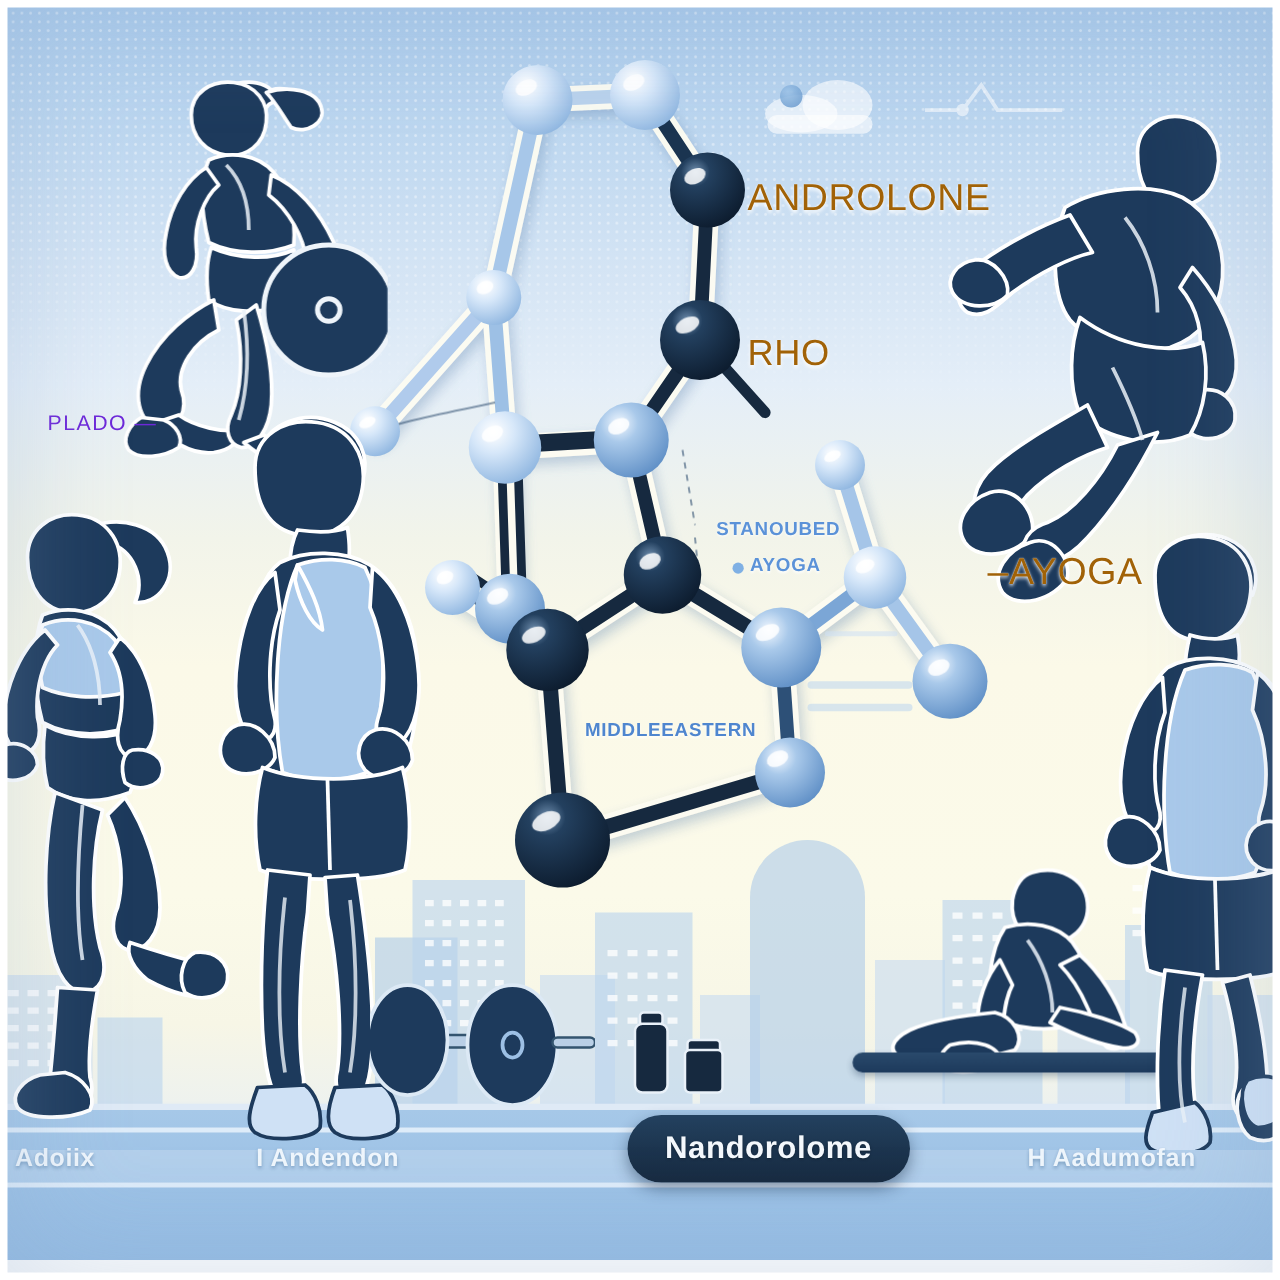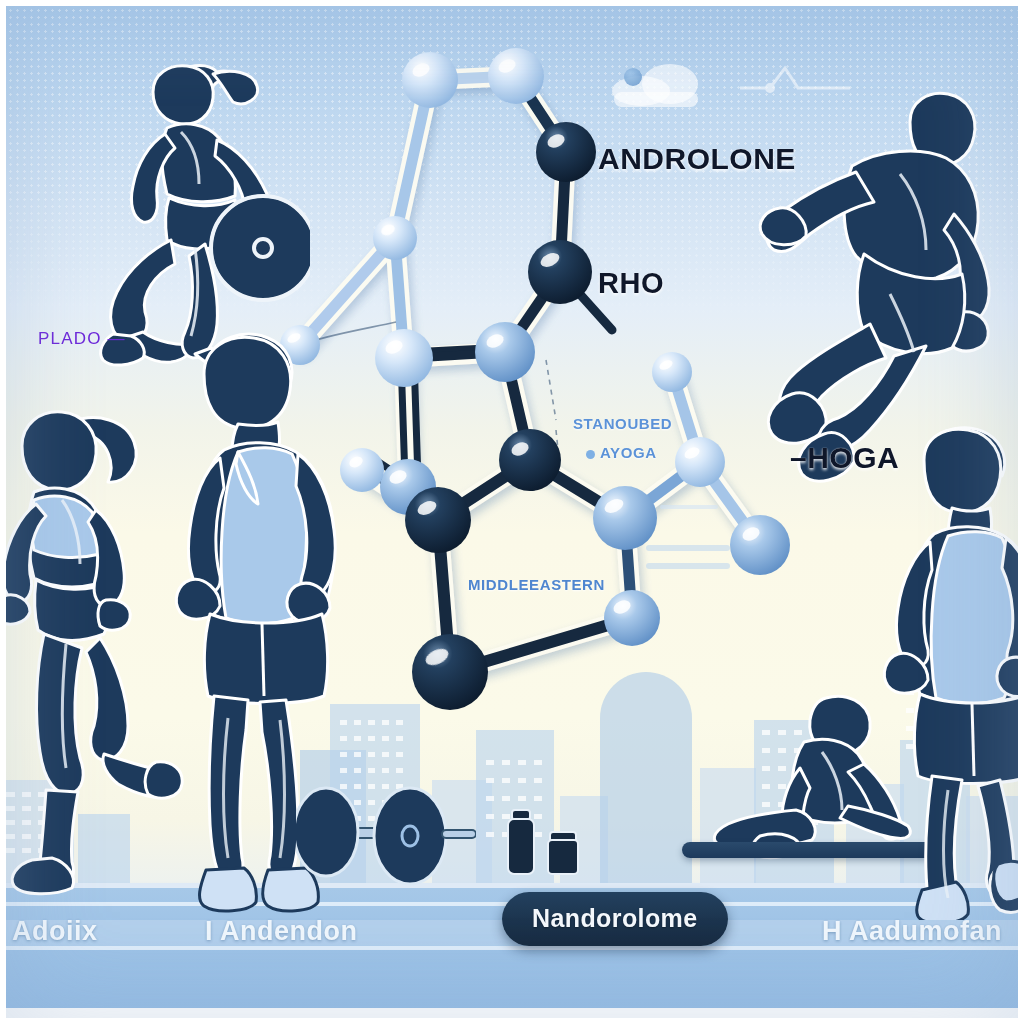--- a/index.html
+++ b/index.html
@@ -55,21 +55,21 @@
   .ground-top-edge{position:absolute;left:0;bottom:136px;width:1024px;height:5px;background:#dfeaf6;}
   .track-strip{position:absolute;left:0;width:1024px;height:26px;background:rgba(255,255,255,.20);}
   .bottom-white{position:absolute;left:0;bottom:0;width:1024px;height:16px;background:#fdfdfd;}
 
   
   .mol{position:absolute;left:0;top:0;width:1024px;height:1024px;}
 
   
   .lbl{position:absolute;white-space:nowrap;}
   .lbl-major{
-    font-weight:bold;color:#0f172a;
+    font-weight:normal;color:#a16207;
     text-shadow:0 2px 3px rgba(255,255,255,.85), 0 0 1px rgba(255,255,255,.9);
     letter-spacing:.5px;
   }
   .lbl-androlone{left:598px;top:142px;font-size:30px;}
   .lbl-rho{left:598px;top:267px;font-size:29px;}
   .lbl-hoga{left:790px;top:441px;font-size:30px;}
   .lbl-ayoga{left:652px;top:605px;font-size:30px;}
   .lbl-small{
     color:#5b92d8;font-weight:bold;font-size:15px;letter-spacing:.6px;
     text-shadow:0 1px 2px rgba(255,255,255,.9);
@@ -85,21 +85,21 @@
     position:absolute;left:502px;top:880px;
     padding:12px 30px 13px;border-radius:30px;
     background:linear-gradient(180deg,#23415f 0%,#16293f 100%);
     color:#f4f8fc;font-size:25px;font-weight:bold;letter-spacing:.4px;
     box-shadow:0 5px 12px rgba(20,40,66,.45);
     text-shadow:0 1px 2px rgba(0,0,0,.35);
     margin-top:12px;
   }
   
   .cap{
-    position:absolute;color:#f3f8fd;font-size:27px;font-weight:bold;
+    position:absolute;color:#f3f8fd;font-size:20px;font-weight:bold;
     letter-spacing:.5px;text-shadow:0 1px 3px rgba(70,110,150,.55);
     opacity:.95;white-space:nowrap;
   }
   .cap-1{left:12px;top:916px;}
   .cap-2{left:193px;top:916px;padding-left:12px;}
   .cap-3{left:822px;top:916px;text-align:right;}
 
   
   .cloud{position:absolute;left:612px;top:62px;width:88px;height:44px;}
   .cloud:before,.cloud:after{content:"";position:absolute;background:rgba(255,255,255,.62);border-radius:50%;}
@@ -629,21 +629,21 @@
       <rect x="10" y="13" width="26" height="55" rx="6" fill="#16293f" stroke="#e9f1f9" stroke-width="2"></rect>
     </g>
     <g>
       <rect x="52" y="26" width="26" height="10" rx="3" fill="#16293f" stroke="#e9f1f9" stroke-width="2"></rect>
       <rect x="50" y="34" width="30" height="34" rx="4" fill="#16293f" stroke="#e9f1f9" stroke-width="2"></rect>
     </g>
   </svg>
 
   <div class="lbl lbl-major lbl-androlone">ANDROLONE</div>
   <div class="lbl lbl-major lbl-rho">RHO</div>
-  <div class="lbl lbl-major lbl-hoga">–HOGA</div>
+  <div class="lbl lbl-major lbl-hoga">–AYOGA</div>
 
   <div class="lbl lbl-plado">PLADO —</div>
   <div class="lbl lbl-small lbl-stanoubed">STANOUBED</div>
   <div class="anal-dot"></div>
   <div class="lbl lbl-small lbl-anal">AYOGA</div>
   <div class="lbl lbl-small lbl-middle">MIDDLEEASTERN</div>
 
   <div class="pill">Nandorolome</div>
 
   <div class="cap cap-1">Adoiix</div>

